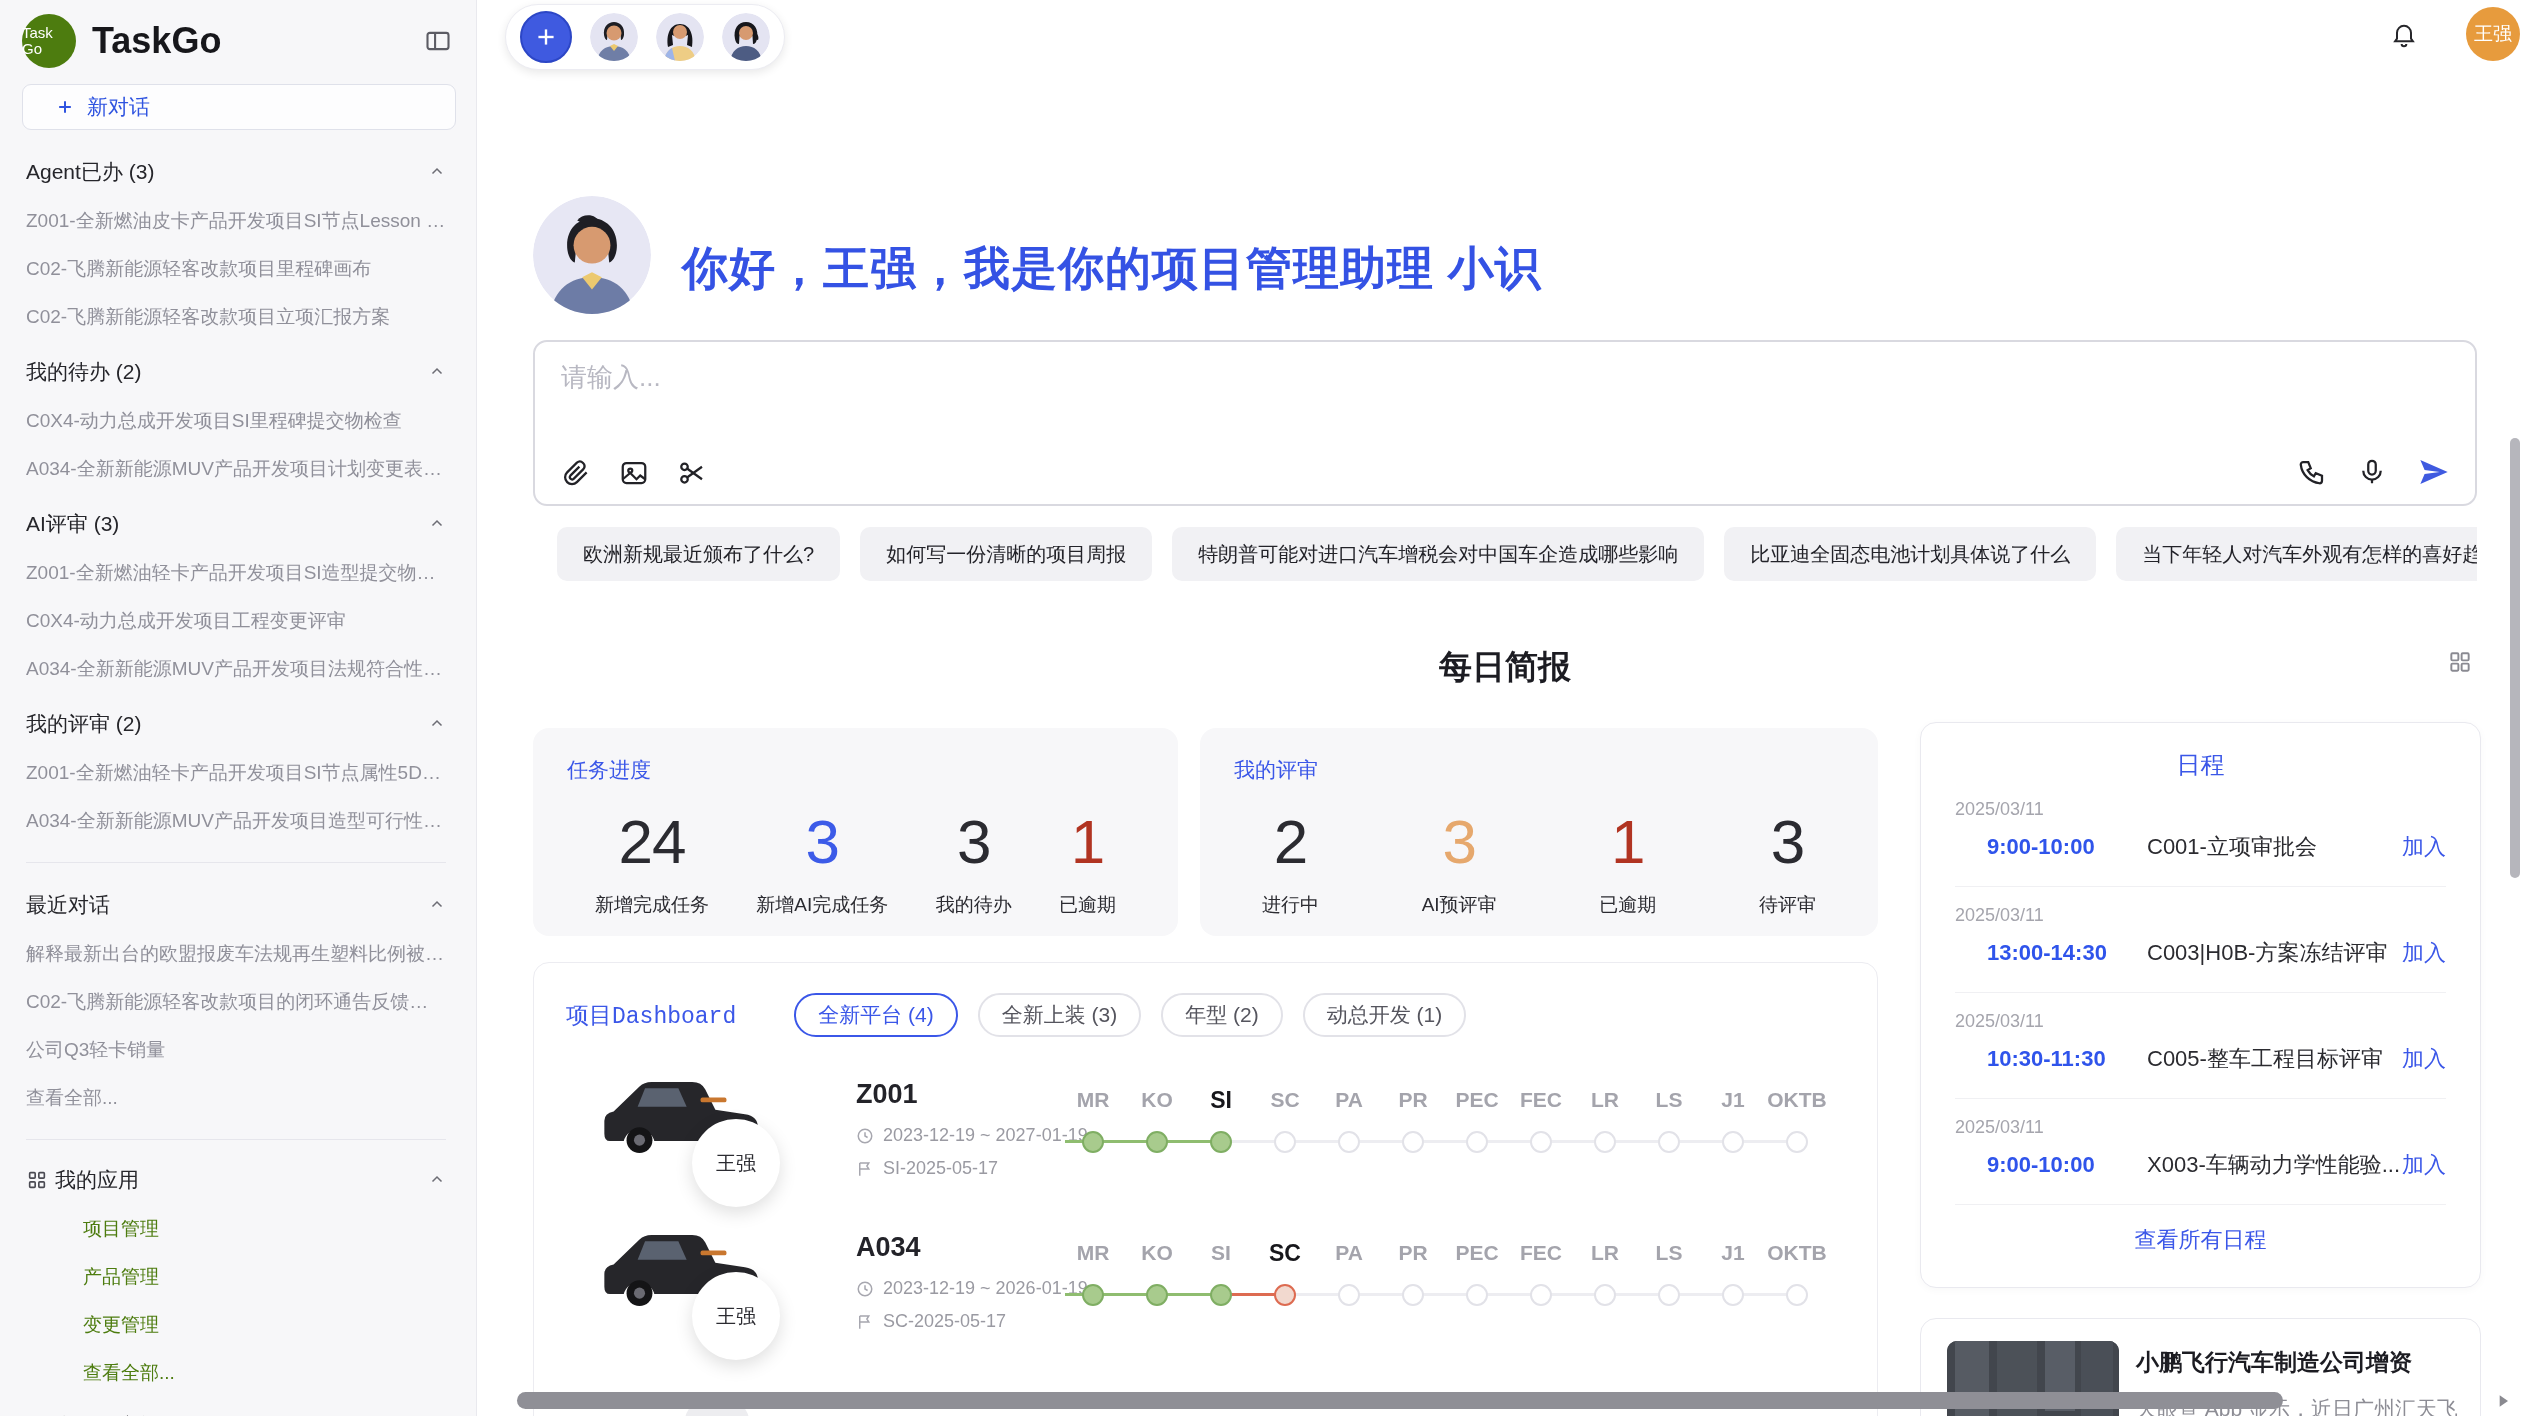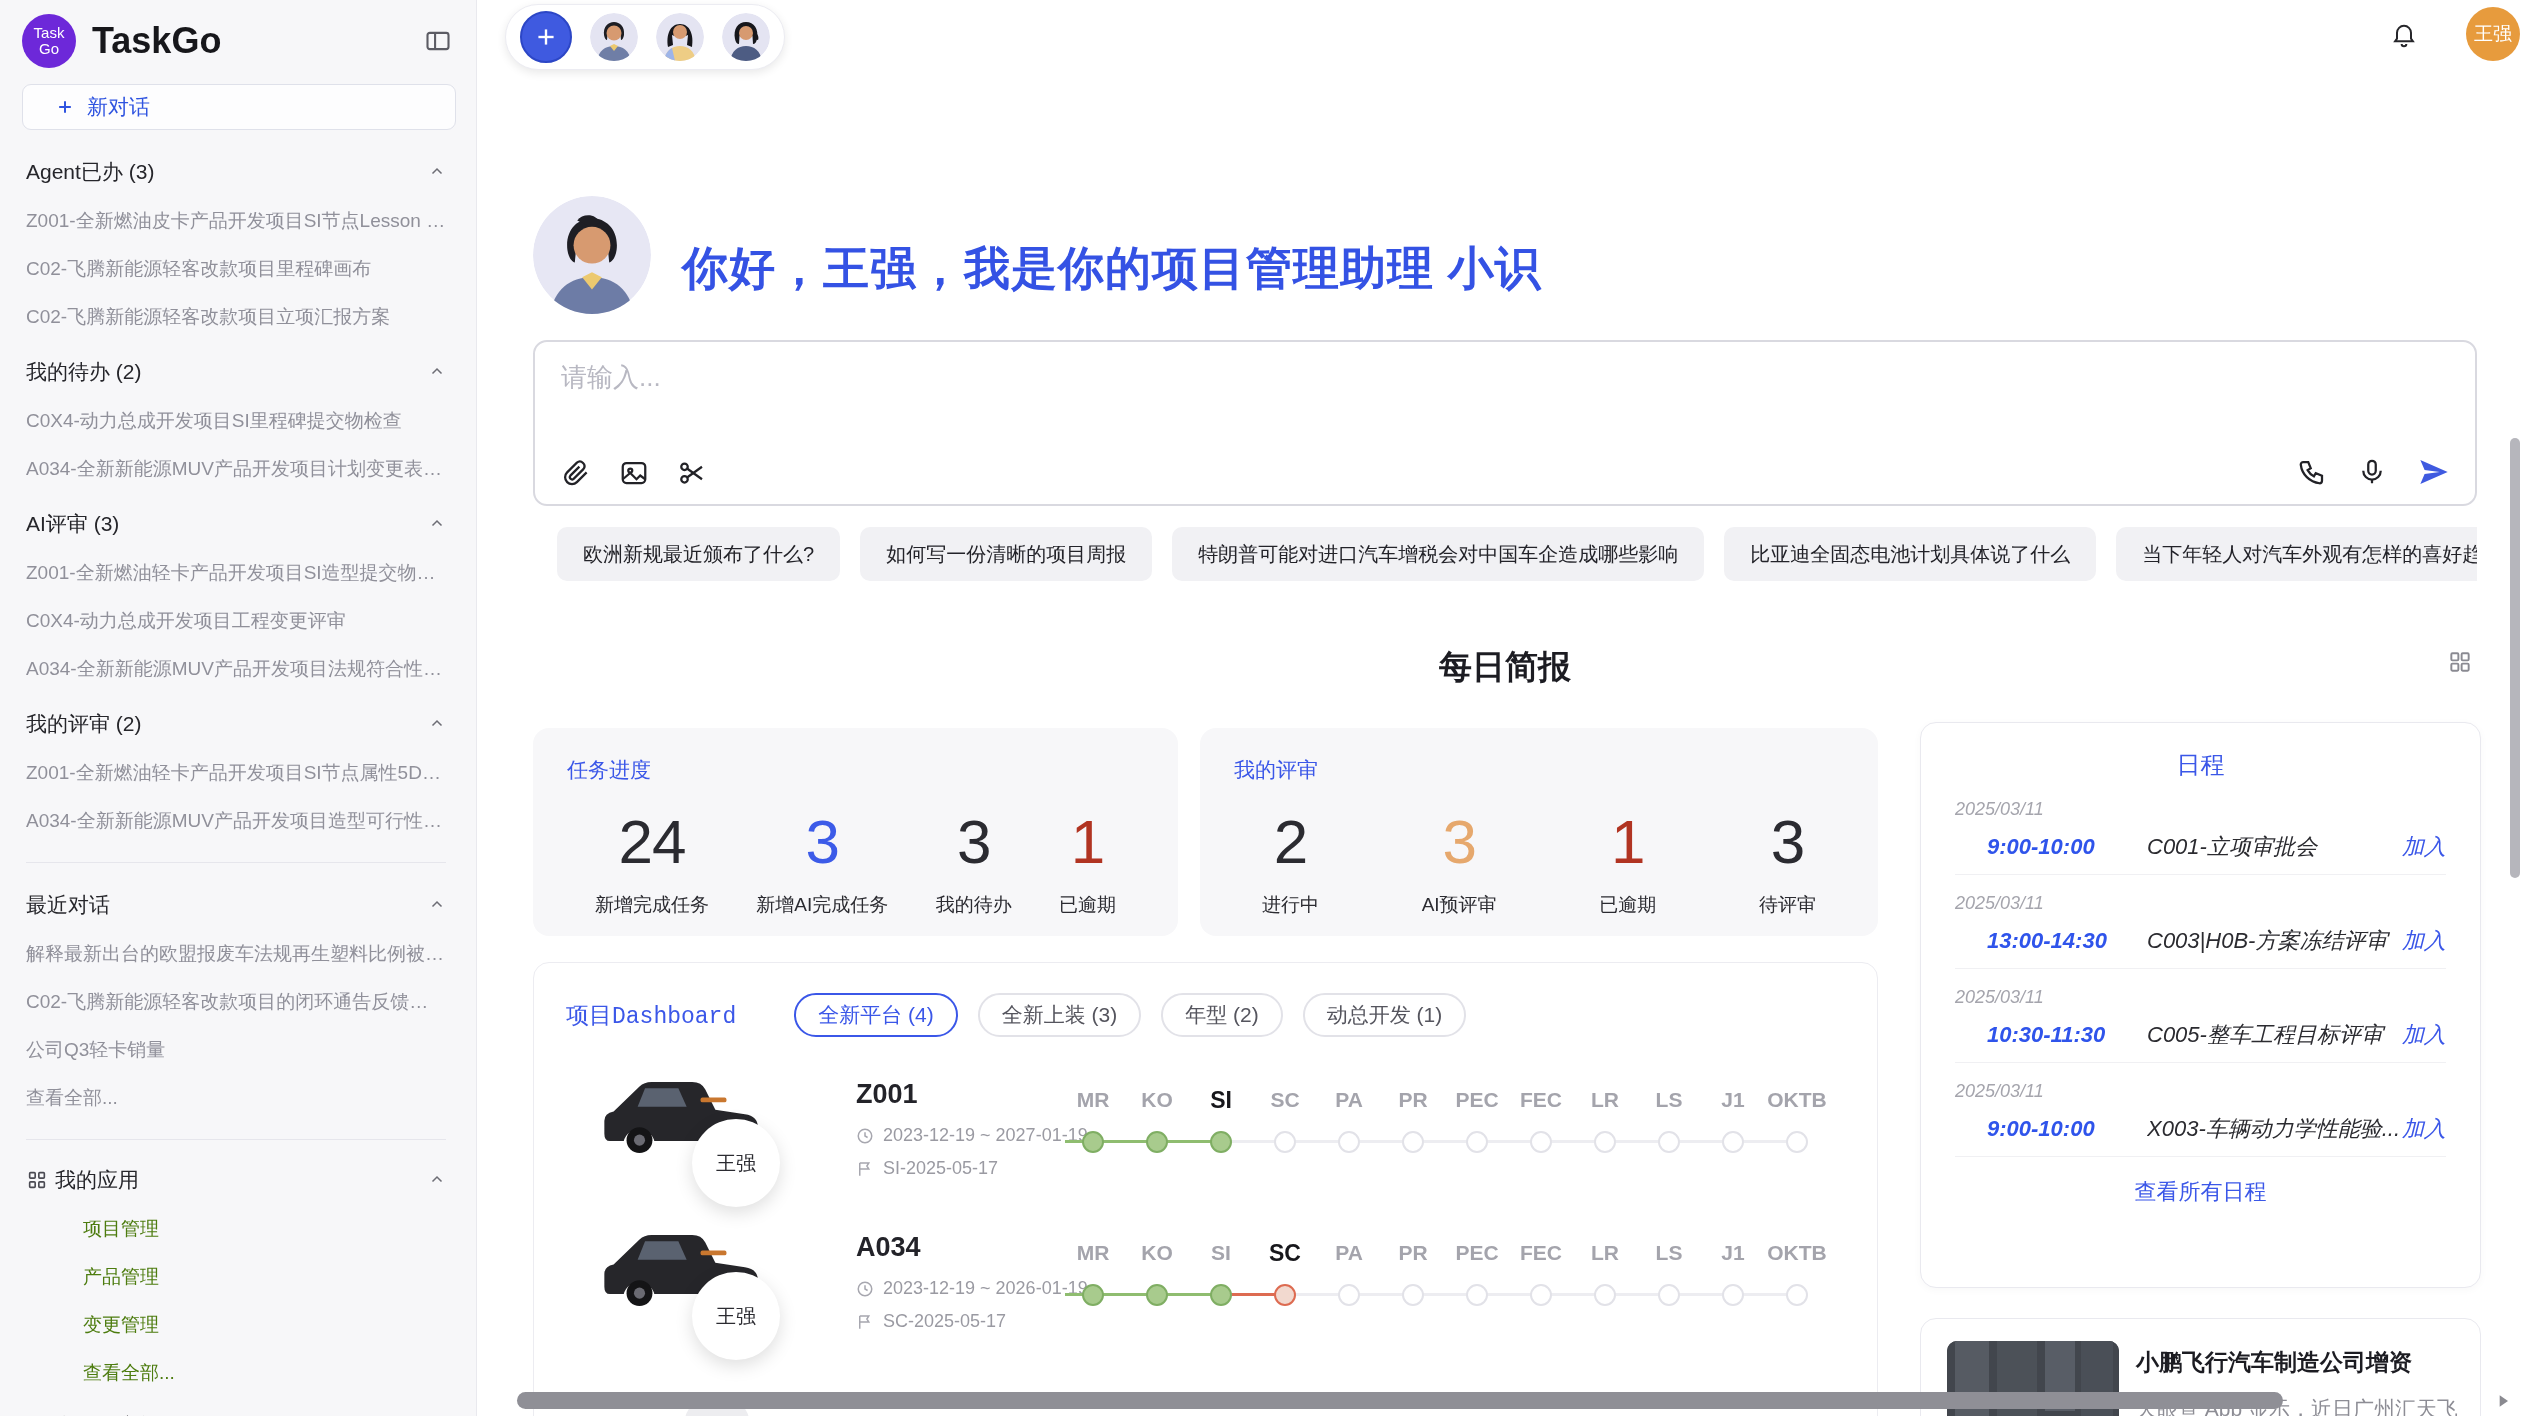--- a/index.html
+++ b/index.html
@@ -4,22 +4,22 @@
 <style>
   * { margin:0; padding:0; box-sizing:border-box; }
   html,body { background:#e9e9ea; }
   body { font-family:"Liberation Sans","DejaVu Sans",sans-serif; }
   .app { position:relative; width:2532px; height:1416px; background:#fff; overflow:hidden; }
 
   
   .sidebar { position:absolute; left:0; top:0; width:477px; height:1416px;
              background:#f7f7f9; border-right:1px solid #e9e9ee; overflow:hidden; }
   .side-top { display:flex; align-items:center; gap:16px; padding:14px 24px 12px 22px; }
-  .logo { width:54px; height:54px; border-radius:50%; background:#6d28d9; color:#fff;
-          display:flex; flex-direction:column; align-items:center; justify-content:center;
+  .logo { width:54px; height:54px; border-radius:50%; background:#4d7c0f; color:#fff;
+          display:flex; flex-direction:column; align-items:flex-start; justify-content:center;
           font-size:15px; line-height:16px; font-weight:500; }
   .app-title { font-size:36px; font-weight:700; color:#17171b; flex:1; }
   .icon { display:inline-flex; align-items:center; justify-content:center; }
   .icon svg { display:block; }
   .collapse { color:#5c5c64; }
   .new-chat { display:flex; align-items:center; gap:12px; margin:4px 22px 0; width:434px; height:46px;
               background:#fdfdfe; border:1px solid #dfe1ea; border-radius:9px; padding:0 32px;
               color:#2f54e0; font-size:21px; cursor:pointer; }
   .side-scroll { padding:0 30px 0 26px; }
   .sec-h { display:flex; align-items:center; margin-top:28px; }
@@ -119,21 +119,21 @@
   .cg::before { background:#8fbd70; } .cr::before { background:#dd6b51; } .cx::before { background:#ededf1; }
   .ms-cell.start::after { content:""; position:absolute; left:4px; top:55px; width:18px; height:3px;
       background:#8fbd70; }
   .hint-circle { position:absolute; left:150px; top:430px; width:66px; height:66px; border-radius:50%;
       background:#ededf0; }
 
   
   .sched-card { position:absolute; left:1443px; top:722px; width:561px; height:566px; background:#fff;
                 border:1px solid #e9e9ef; border-radius:16px; padding:0 34px; box-shadow:0 2px 8px rgba(0,0,0,.03); }
   .sched-title { text-align:center; margin-top:26px; font-size:24px; color:#3b57e8; }
-  .entry { padding:18px 0 12px; border-bottom:1px solid #f0f0f3;font-style:italic; }
+  .entry { padding:18px 0 24px; border-bottom:1px solid #f0f0f3; }
   .e-date { font-size:18px; color:#a5a5ad; }
   .e-row { display:flex; align-items:center; margin-top:12px; }
   .e-time { width:146px; font-size:22px; font-weight:700; color:#2f54eb; flex:0 0 auto;margin-left:32px; }
   .e-title { flex:1; margin-left:14px; font-size:22px; color:#2b2b30; white-space:nowrap;
              overflow:hidden; text-overflow:ellipsis; }
   .e-join { font-size:22px; color:#3b57e8; cursor:pointer; }
   .view-all { text-align:center; margin-top:20px; font-size:22px; color:#3b57e8; cursor:pointer; }
 
   
   .news-card { position:absolute; left:1443px; top:1318px; width:561px; height:190px; background:#fff;

